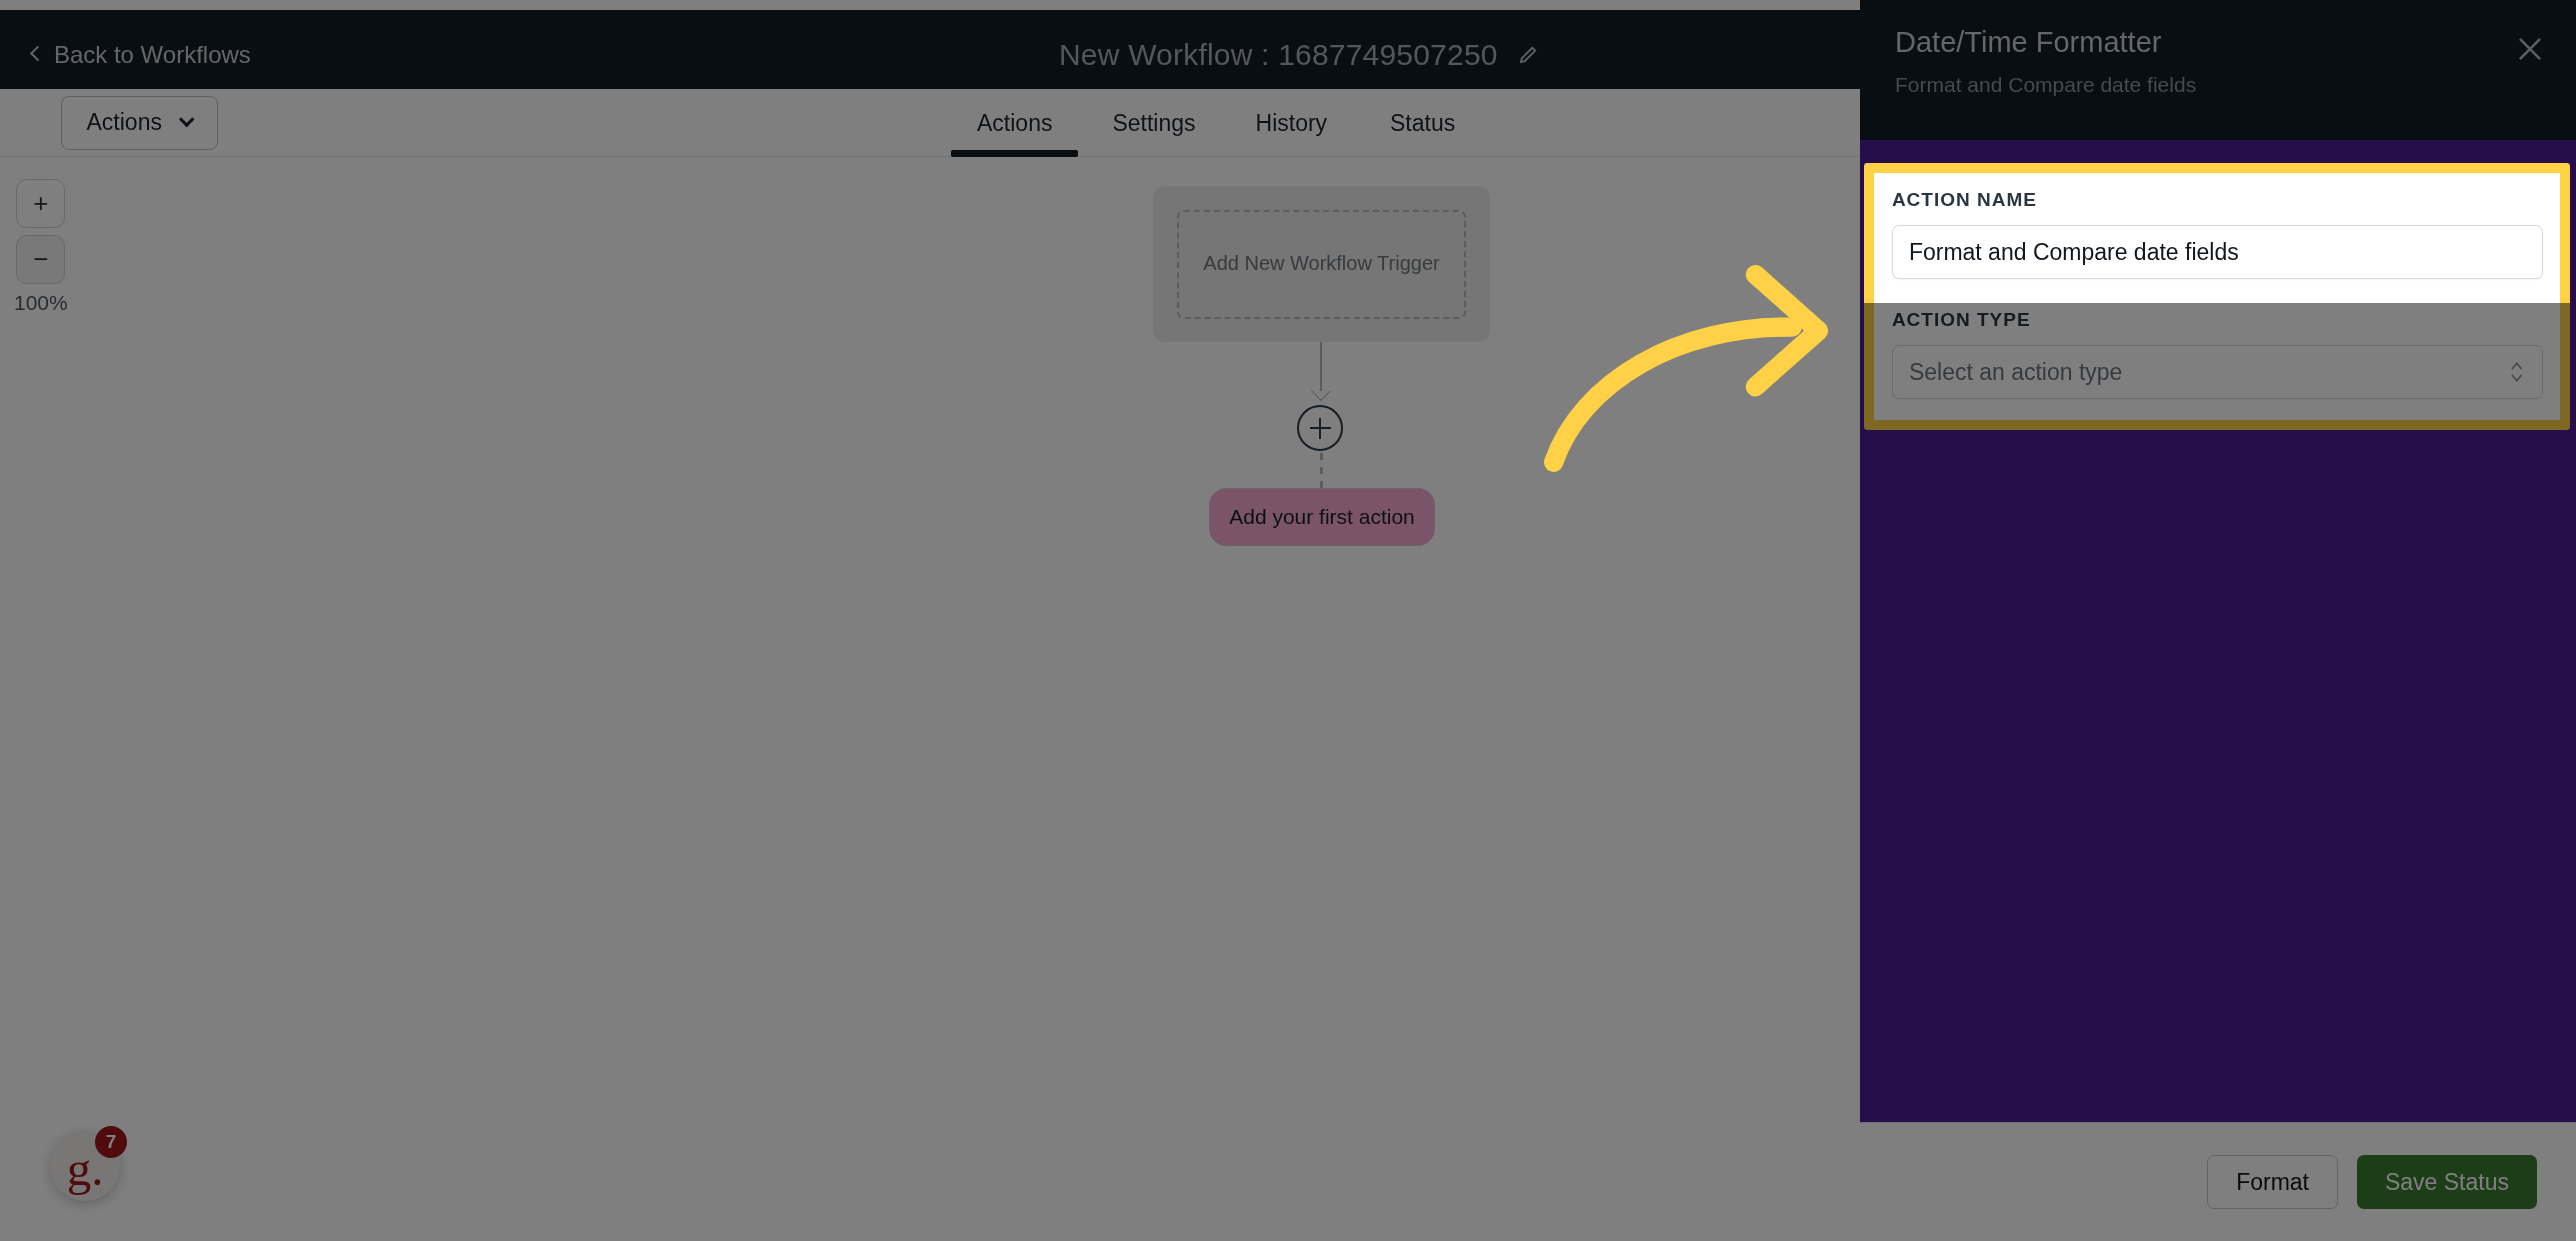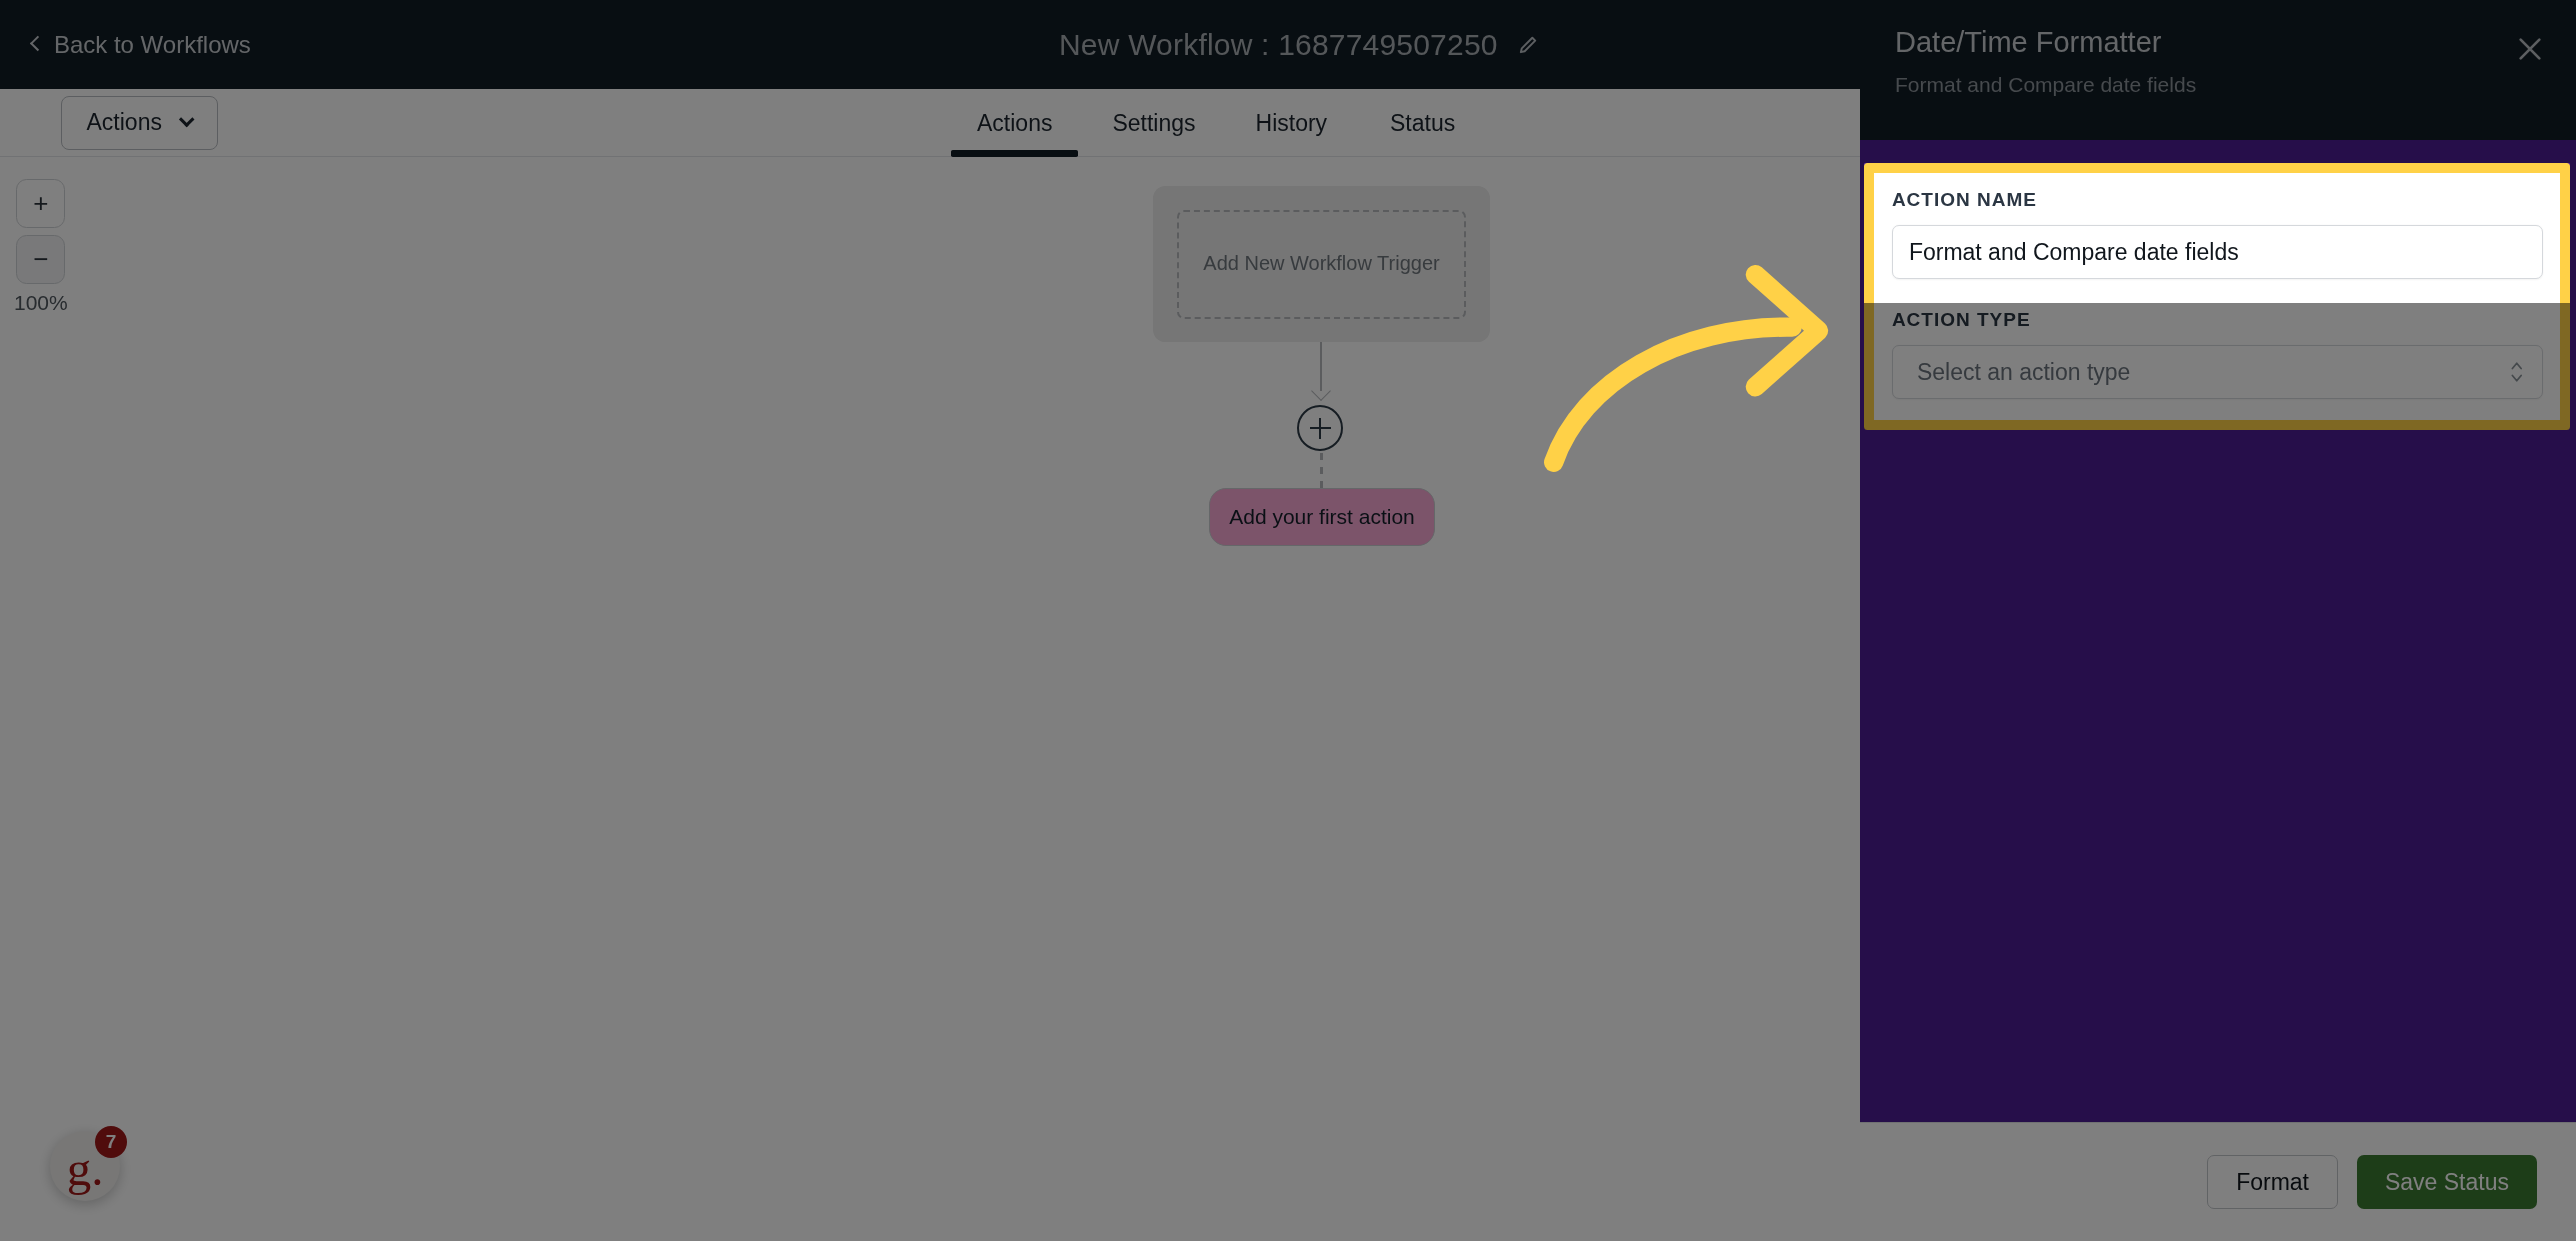--- a/index.html
+++ b/index.html
@@ -7,21 +7,21 @@
     width: 2576px; height: 1241px;
     font-family: "Liberation Sans", sans-serif;
     background: #ffffff;
     overflow: hidden;
   }
 
   .app { position: relative; width: 2576px; height: 1241px; }
 
   
   .top-header {
-    position: absolute; left: 0; top: 0;
+    position: absolute; left: 0; top: 10px;
     width: 2576px; height: 89px;
     background: #111c25;
     display: flex; align-items: center;
   }
   .back-link {
     position: absolute; left: 32px; top: 50%;
     transform: translateY(-50%);
     display: flex; align-items: center; gap: 10.5px;
     color: #c8ccd0; font-size: 24px; cursor: pointer;
     white-space: nowrap;
@@ -201,21 +201,21 @@
     padding: 0 16px; font-size: 23px; color: #10161c;
     font-family: "Liberation Sans", sans-serif;
     background: #ffffff;
     box-shadow: 0 0.9px 1.8px rgba(16,22,28,.05);
   }
   .field-gap { height: 30px; }
   .select-box {
     width: 100%; height: 54px;
     border: 0.9px solid #d5d8dc; border-radius: 7px;
     background: #ffffff; cursor: pointer;
-    display: flex; align-items: center; padding: 0 24px;
+    display: flex; align-items: center; padding: 0 16px;
     box-shadow: 0 0.9px 1.8px rgba(16,22,28,.05);
     position: relative;
   }
   .select-placeholder { font-size: 23px; color: #6c757e; }
   .select-chevrons {
     position: absolute; right: 16px; top: 50%;
     transform: translateY(-50%);
     width: 17.5px; height: 30px;
   }
 

